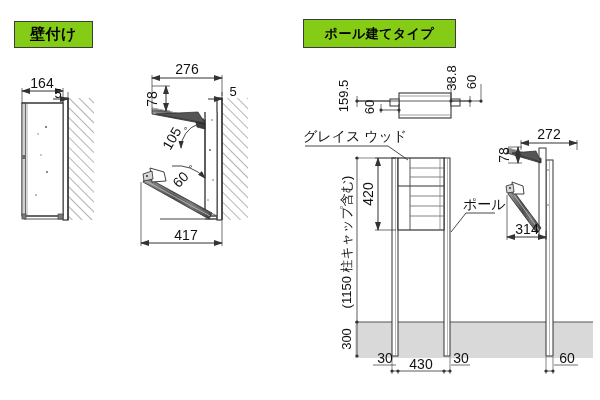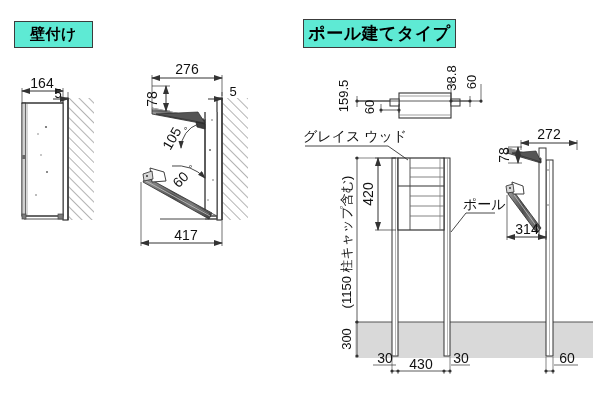--- a/index.html
+++ b/index.html
@@ -4,27 +4,27 @@
 <style>
   html,body{margin:0;padding:0;background:#ffffff;}
   body{
     width:600px;height:400px;position:relative;overflow:hidden;
     font-family:"Liberation Sans","DejaVu Sans",sans-serif;
     color:#1a1a1a;
   }
   #root{position:absolute;inset:0;width:600px;height:400px;}
   svg{display:block;}
   .ttl{
-    position:absolute;border:1.6px solid #3c3c3c;background:#5eead4;
+    position:absolute;border:1.6px solid #3c3c3c;background:#84cc16;
     display:flex;align-items:center;justify-content:center;
     font-weight:bold;letter-spacing:0.5px;color:#000;
     box-sizing:border-box;
   }
   #title-wall{left:14px;top:21px;width:79px;height:27px;font-size:15px;}
-  #title-pole{left:303px;top:19px;width:153px;height:29px;font-size:17px;}
+  #title-pole{left:303px;top:19px;width:153px;height:29px;font-size:13px;}
 </style>
 </head>
 <body>
 
 <div id="root">
 
   <div class="ttl" id="title-wall">壁付け</div>
   <div class="ttl" id="title-pole">ポール建てタイプ</div>
 
   <svg width="600" height="400" viewBox="0 0 600 400">

